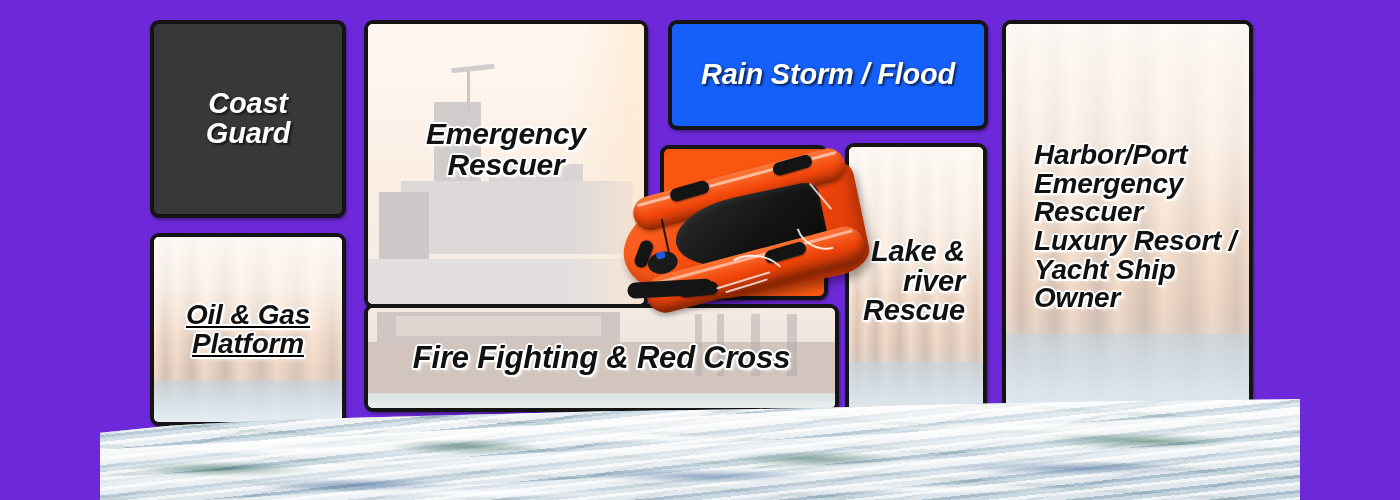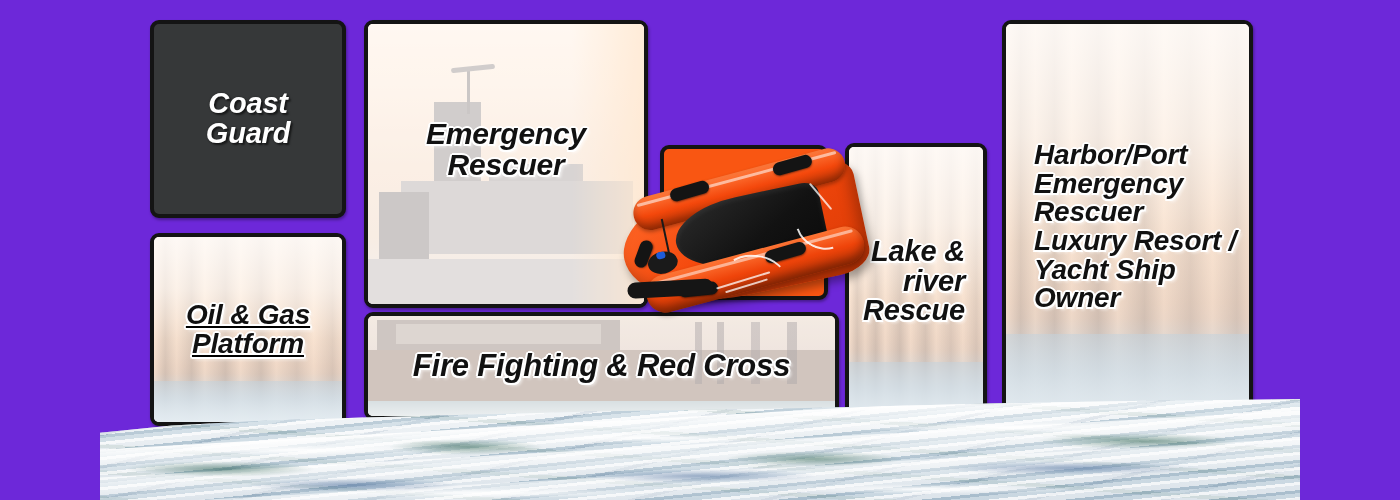--- a/index.html
+++ b/index.html
@@ -148,34 +148,38 @@
         <div class="bridge"></div>
       <div class="deckbox"></div>
         <div class="hull"></div>
       <div class="warmglow"></div>
         <div class="veil"></div>
     </div>
     <div class="ptext blk" style="font-size:30px;text-align:center;margin-top:-28px;">Emergency
 Rescuer</div>
   </div>
 
+  <div class="panel" style="left:668px;top:20px;width:320px;height:110px;background:#1560fa;
+              display:flex;align-items:center;justify-content:center;">
+    <div class="ptext wht" style="font-size:29px;text-align:center;white-space:nowrap;">Rain Storm / Flood</div>
+  </div>
 
   <div class="panel" style="left:660px;top:145px;width:168px;height:155px;background:#f95612;">
     <div class="ptext wht" style="font-size:20px;text-align:center;"></div>
   </div>
 
   <div class="panel" style="left:845px;top:143px;width:142px;height:283px;background:#fbeee2;
               display:flex;align-items:center;justify-content:flex-start;">
     <div class="ph ph-harbor"></div>
     <div class="ptext blk" style="font-size:29px;text-align:right;padding-left:14px;margin-top:-6px;">Lake &amp;
 river
 Rescue</div>
   </div>
 
-  <div class="panel" style="left:364px;top:312px;width:475px;height:108px;background:#e9ded8;
+  <div class="panel" style="left:364px;top:304px;width:475px;height:108px;background:#e9ded8;
               display:flex;align-items:center;justify-content:center;">
     <div class="ph ph-freighter">
       <div class="sup"></div>
         <div class="sup2"></div>
         <div class="body"></div>
       <div class="cranes"></div>
         <div class="sea"></div>
         <div class="veil"></div>
     </div>
     <div class="ptext blk" style="font-size:31px;text-align:center;white-space:nowrap;">Fire Fighting &amp; Red Cross</div>

